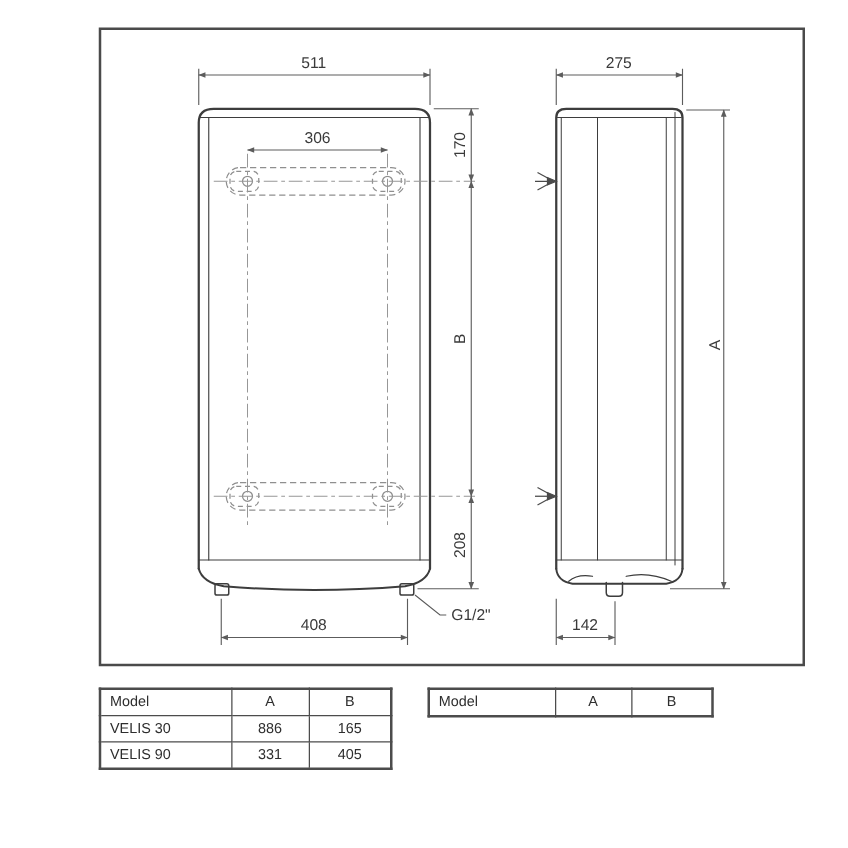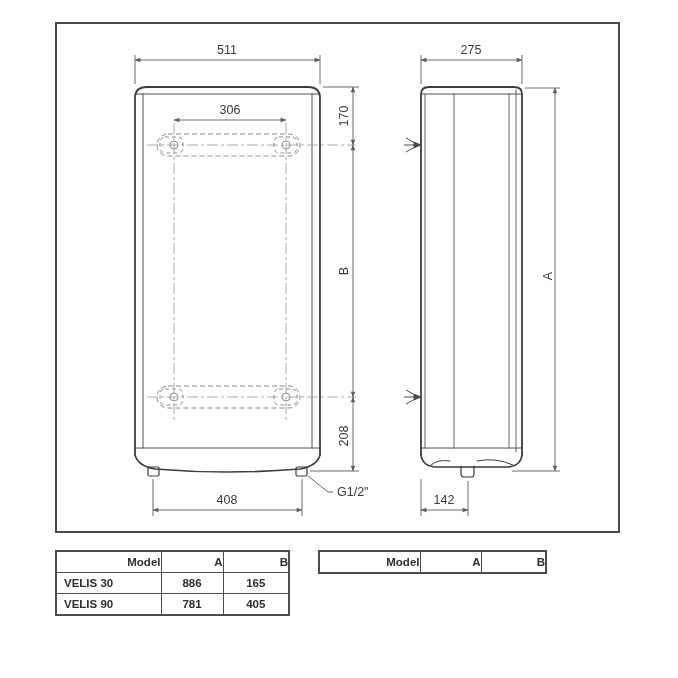--- a/index.html
+++ b/index.html
@@ -3,43 +3,43 @@
 <meta charset="utf-8">
 <style>
   html,body{margin:0;padding:0;}
   body{
     width:678px;height:678px;
     background:#ffffff;
     font-family:"Liberation Sans", sans-serif;
     position:relative;
     color:#2e2e2e;
   }
-  .stage{position:absolute;inset:0;background:#ffffff;}
+  .stage{position:absolute;inset:0;background:#ffffff;margin-left:24px;}
   .drawing-box{
     position:absolute;left:55px;top:22px;width:565px;height:511px;
     border:2px solid #4a4a4a;box-sizing:border-box;background:#ffffff;
   }
   .drawing-box svg{display:block;width:561px;height:507px;}
   svg text{
     font-family:"Liberation Sans", sans-serif;
     font-size:12.5px;fill:#3a3a3a;stroke:none;
   }
   table.spec{
     position:absolute;top:550px;border-collapse:collapse;
     background:#ffffff;table-layout:fixed;
     font-size:11.5px;color:#2e2e2e;
     border:2px solid #4c4c4c;
   }
   table.spec.left{left:55px;width:233px;}
   table.spec.right{left:318px;width:227px;}
   table.spec td,table.spec th{
     border:1px solid #4c4c4c;height:20px;padding:0;
-    font-weight:bold;white-space:nowrap;overflow:hidden;
+    font-weight:normal;white-space:nowrap;overflow:hidden;
   }
-  table.spec th{font-weight:bold;text-align:right;}
+  table.spec th{font-weight:normal;}
   .cell-model{text-align:left;padding-left:7px !important;}
   .cell-num{text-align:center;}
 </style>
 </head>
 <body>
 
 <div class="stage">
 
   <div class="drawing-box">
     <svg viewBox="0 0 561 507">
@@ -162,21 +162,21 @@
       <th class="cell-num">A</th>
       <th class="cell-num">B</th>
     </tr>
     <tr>
       <td class="cell-model">VELIS 30</td>
       <td class="cell-num">886</td>
       <td class="cell-num">165</td>
     </tr>
     <tr>
       <td class="cell-model">VELIS 90</td>
-      <td class="cell-num">781</td>
+      <td class="cell-num">331</td>
       <td class="cell-num">405</td>
     </tr>
   </tbody>
     </table>
 
   <table class="spec right">
     <colgroup>
         <col style="width:101px">
         <col style="width:61px">
         <col style="width:65px">

